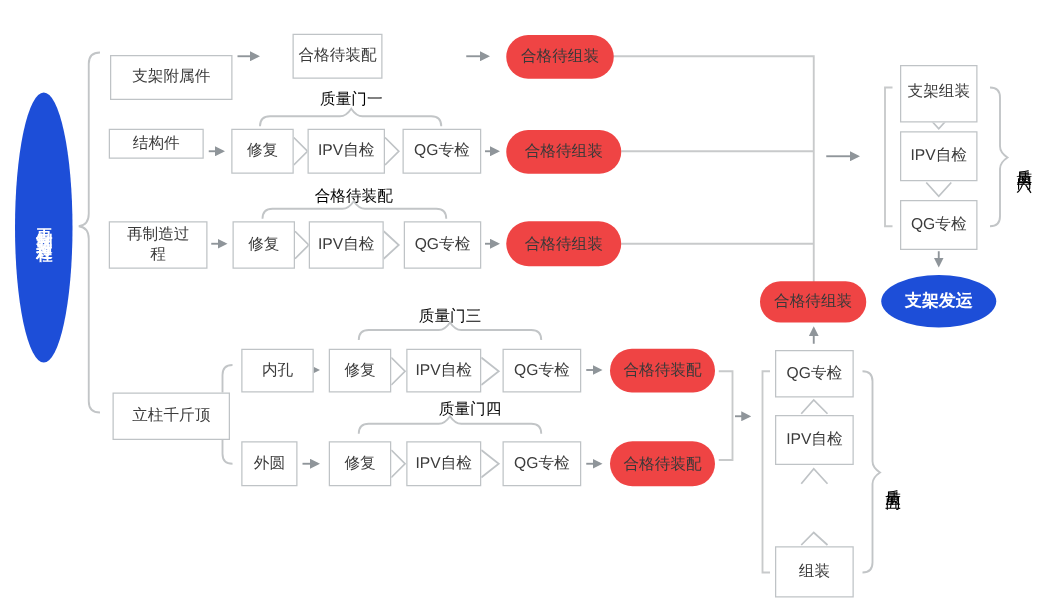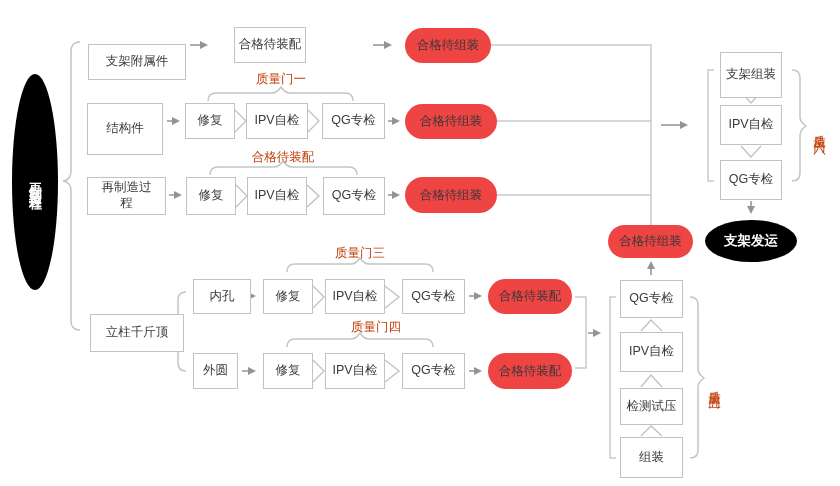--- a/index.html
+++ b/index.html
@@ -1,22 +1,22 @@
 <!DOCTYPE html>
 <html><head>
 <meta charset="utf-8">
 <style>
   html,body{margin:0;padding:0;background:#ffffff;font-family:"Liberation Sans","DejaVu Sans",sans-serif;}
   #canvas{position:relative;width:840px;height:486px;background:#ffffff;overflow:hidden;}
   .abs{position:absolute;display:flex;align-items:center;justify-content:center;text-align:center;box-sizing:border-box;}
   .box{background:#ffffff;border:1.4px solid #bfc3c6;color:#3b3b3b;font-size:12.5px;line-height:1.25;}
   .stadium{background:#ef4444;border-radius:18px;color:#393939;font-size:12.5px;font-weight:500;}
-  .gate{color:#c2410c;font-size:12.5px;white-space:nowrap;}
+  .gate{color:#000000;font-size:12.5px;white-space:nowrap;}
   .vtext{writing-mode:vertical-rl;text-orientation:upright;letter-spacing:2px;white-space:nowrap;}
-  .dark{background:#000000;color:#ffffff;border-radius:50%;font-weight:bold;}
+  .dark{background:#1d4ed8;color:#ffffff;border-radius:50%;font-weight:bold;}
   .rail-label{font-size:13px;letter-spacing:4px;}
   .final-label{font-size:13.5px;}
   svg.layer{position:absolute;left:0;top:0;pointer-events:none;}
   .cline{stroke:#c8cacb;stroke-width:1.5;fill:none;}
   .brace{stroke:#c2c5c7;stroke-width:1.5;fill:none;}
   .arrow{stroke:#8f959a;stroke-width:1.5;fill:none;}
   .chev{stroke:#bfc3c6;stroke-width:1.4;fill:#ffffff;}
 </style>
 </head>
 <body>
@@ -82,21 +82,21 @@
     <path class="chev" d="M641 387 L651 375 L662 387"></path>
     <path class="chev" d="M641 436 L651 426 L662 436"></path>
   </svg>
 
   <div class="abs dark rail-label vtext" style="left:12px;top:74px;width:46px;height:216px;">再制造过程</div>
 
   <div class="abs box" style="left:88px;top:27px;width:98px;height:36px;margin-top:17px;">支架附属件</div>
   <div class="abs box" style="left:234px;top:27px;width:72px;height:36px;">合格待装配</div>
   <div class="abs stadium" style="left:405px;top:28px;width:86px;height:35px;">合格待组装</div>
 
-  <div class="abs box" style="left:87px;top:103px;width:76px;height:52px;text-align:right;">结构件</div>
+  <div class="abs box" style="left:87px;top:103px;width:76px;height:24px;text-align:right;">结构件</div>
   <div class="abs box" style="left:185px;top:103px;width:50px;height:36px;">修复</div>
   <div class="abs box" style="left:246px;top:103px;width:62px;height:36px;">IPV自检</div>
   <div class="abs box" style="left:322px;top:103px;width:63px;height:36px;">QG专检</div>
   <div class="abs stadium" style="left:405px;top:104px;width:92px;height:35px;">合格待组装</div>
   <div class="abs gate" style="left:246px;top:71px;width:70px;height:16px;">质量门一</div>
 
   <div class="abs box" style="left:87px;top:177px;width:79px;height:38px;padding:0 11px;">再制造过程</div>
   <div class="abs box" style="left:186px;top:177px;width:50px;height:38px;">修复</div>
   <div class="abs box" style="left:247px;top:177px;width:60px;height:38px;">IPV自检</div>
   <div class="abs box" style="left:323px;top:177px;width:62px;height:38px;">QG专检</div>
@@ -114,25 +114,24 @@
 
   <div class="abs box" style="left:193px;top:353px;width:45px;height:36px;">外圆</div>
   <div class="abs box" style="left:263px;top:353px;width:50px;height:36px;">修复</div>
   <div class="abs box" style="left:325px;top:353px;width:60px;height:36px;">IPV自检</div>
   <div class="abs box" style="left:402px;top:353px;width:63px;height:36px;">QG专检</div>
   <div class="abs stadium" style="left:488px;top:353px;width:84px;height:36px;">合格待装配</div>
   <div class="abs gate" style="left:341px;top:319px;width:70px;height:16px;">质量门四</div>
 
   <div class="abs box" style="left:620px;top:280px;width:63px;height:38px;">QG专检</div>
   <div class="abs box" style="left:620px;top:332px;width:63px;height:40px;">IPV自检</div>
-  <div class="abs box" style="left:620px;top:388px;width:63px;height:37px;">检测试压</div>
   <div class="abs box" style="left:620px;top:437px;width:63px;height:41px;">组装</div>
   <div class="abs stadium" style="left:608px;top:225px;width:85px;height:33px;">合格待组装</div>
   <div class="abs gate vtext" style="left:703px;top:354px;width:22px;height:62px;">质量门五</div>
 
-  <div class="abs box" style="left:720px;top:52px;width:62px;height:46px;">支架组装</div>
+  <div class="abs box" style="left:720px;top:52px;width:62px;height:46px;font-family:Liberation Mono, monospace;">支架组装</div>
   <div class="abs box" style="left:720px;top:105px;width:62px;height:40px;">IPV自检</div>
   <div class="abs box" style="left:720px;top:160px;width:62px;height:40px;">QG专检</div>
   <div class="abs gate vtext" style="left:808px;top:98px;width:22px;height:62px;">质量门六</div>
 
   <div class="abs dark final-label" style="left:705px;top:220px;width:92px;height:42px;">支架发运</div>
 
 </div>
 
 </body></html>

